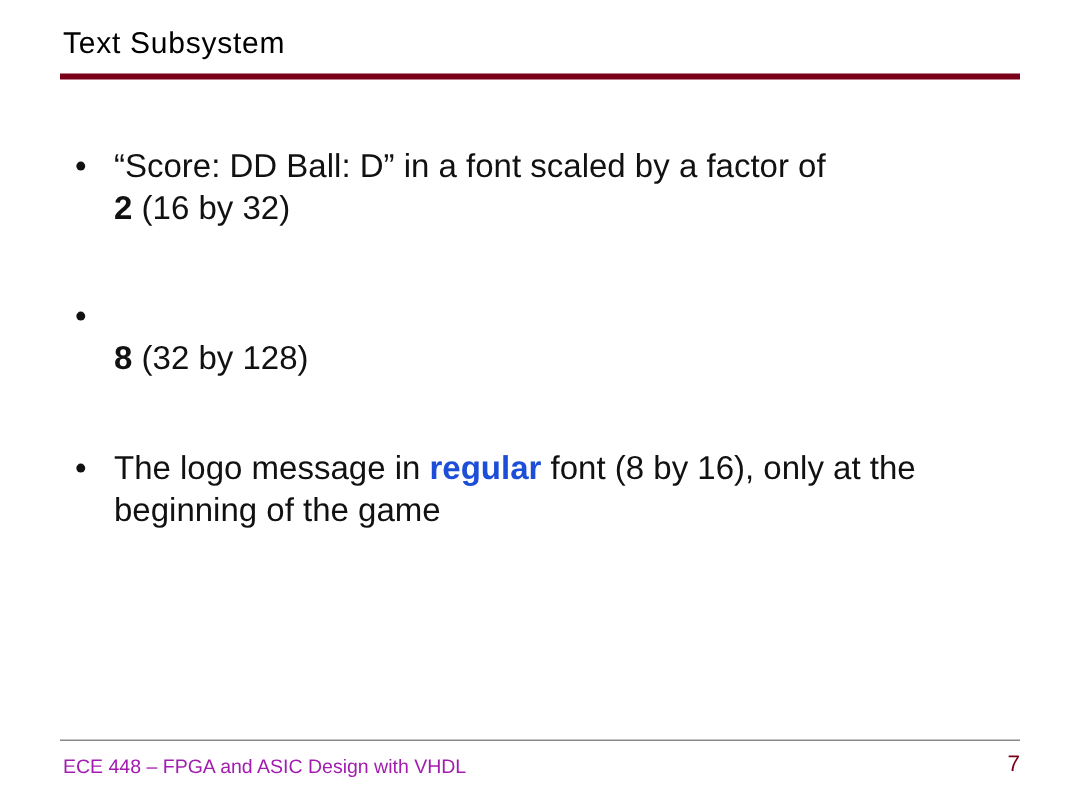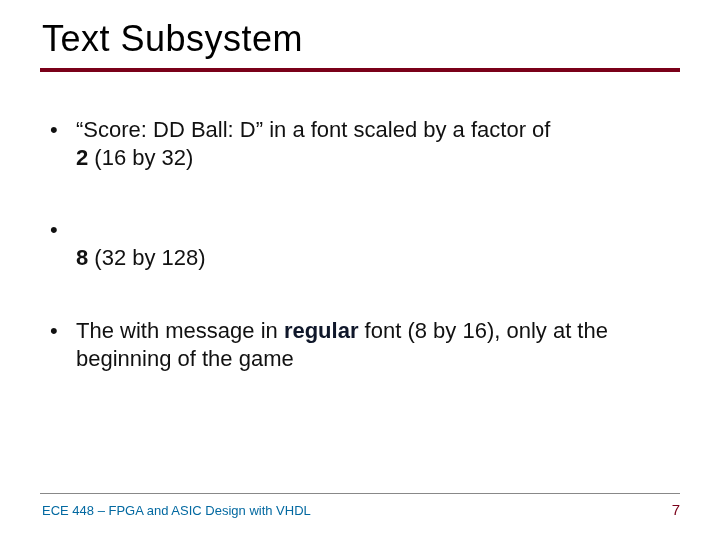--- a/index.html
+++ b/index.html
@@ -13,21 +13,21 @@
     overflow: hidden;
   }
   .slide {
     position: relative;
     width: 720px;
     height: 540px;
     box-sizing: border-box;
     padding: 18px 40px 28px 40px;
   }
   .title {
-    font-size: 36px;
+    font-size: 20px;
     font-weight: 400;
     color: #000;
     margin: 0 0 8px 2px;
     letter-spacing: 0.5px;
   }
   .rule {
     height: 4px;
     background: #7a0019;
     margin: 0 0 28px 0;
   }
@@ -46,40 +46,40 @@
   }
   ul.bullets > li::before {
     content: "•";
     position: absolute;
     left: 4px;
     top: 0;
     font-size: 22px;
     color: #111;
   }
   .em-maroon {
-    color: #0f172a;
+    color: #1d4ed8;
     font-weight: bold;
   }
   .em-bold {
     font-weight: bold;
   }
   .footer-line {
     position: absolute;
     left: 40px;
     right: 40px;
     bottom: 46px;
     height: 1px;
     background: #888;
   }
   .footer {
     position: absolute;
     left: 42px;
     bottom: 22px;
     font-size: 13px;
-    color: #0369a1;
+    color: #a21caf;
   }
   .pagenum {
     position: absolute;
     right: 40px;
     bottom: 22px;
     font-size: 15px;
     color: #7a0019;
   }
 </style>
 </head>
@@ -93,21 +93,21 @@
   <ul class="bullets">
     <li>
       <span>“Score: DD  Ball:  D” in a font scaled by a factor of </span><br>
       <span class="em-bold">2</span><span> (16 by 32)</span>
     </li>
     <li>
       <br>
       <span class="em-bold">8</span><span> (32 by 128)</span>
     </li>
     <li>
-      <span>The with message in </span><span class="em-maroon">regular</span><span> font (8 by 16), only at the beginning of the game</span>
+      <span>The logo message in </span><span class="em-maroon">regular</span><span> font (8 by 16), only at the beginning of the game</span>
     </li>
   </ul>
 
   <div class="footer-line"></div>
   <div class="footer">ECE 448 – FPGA and ASIC Design with VHDL</div>
   <div class="pagenum">7</div>
 
 </div>
 
 </body></html>

